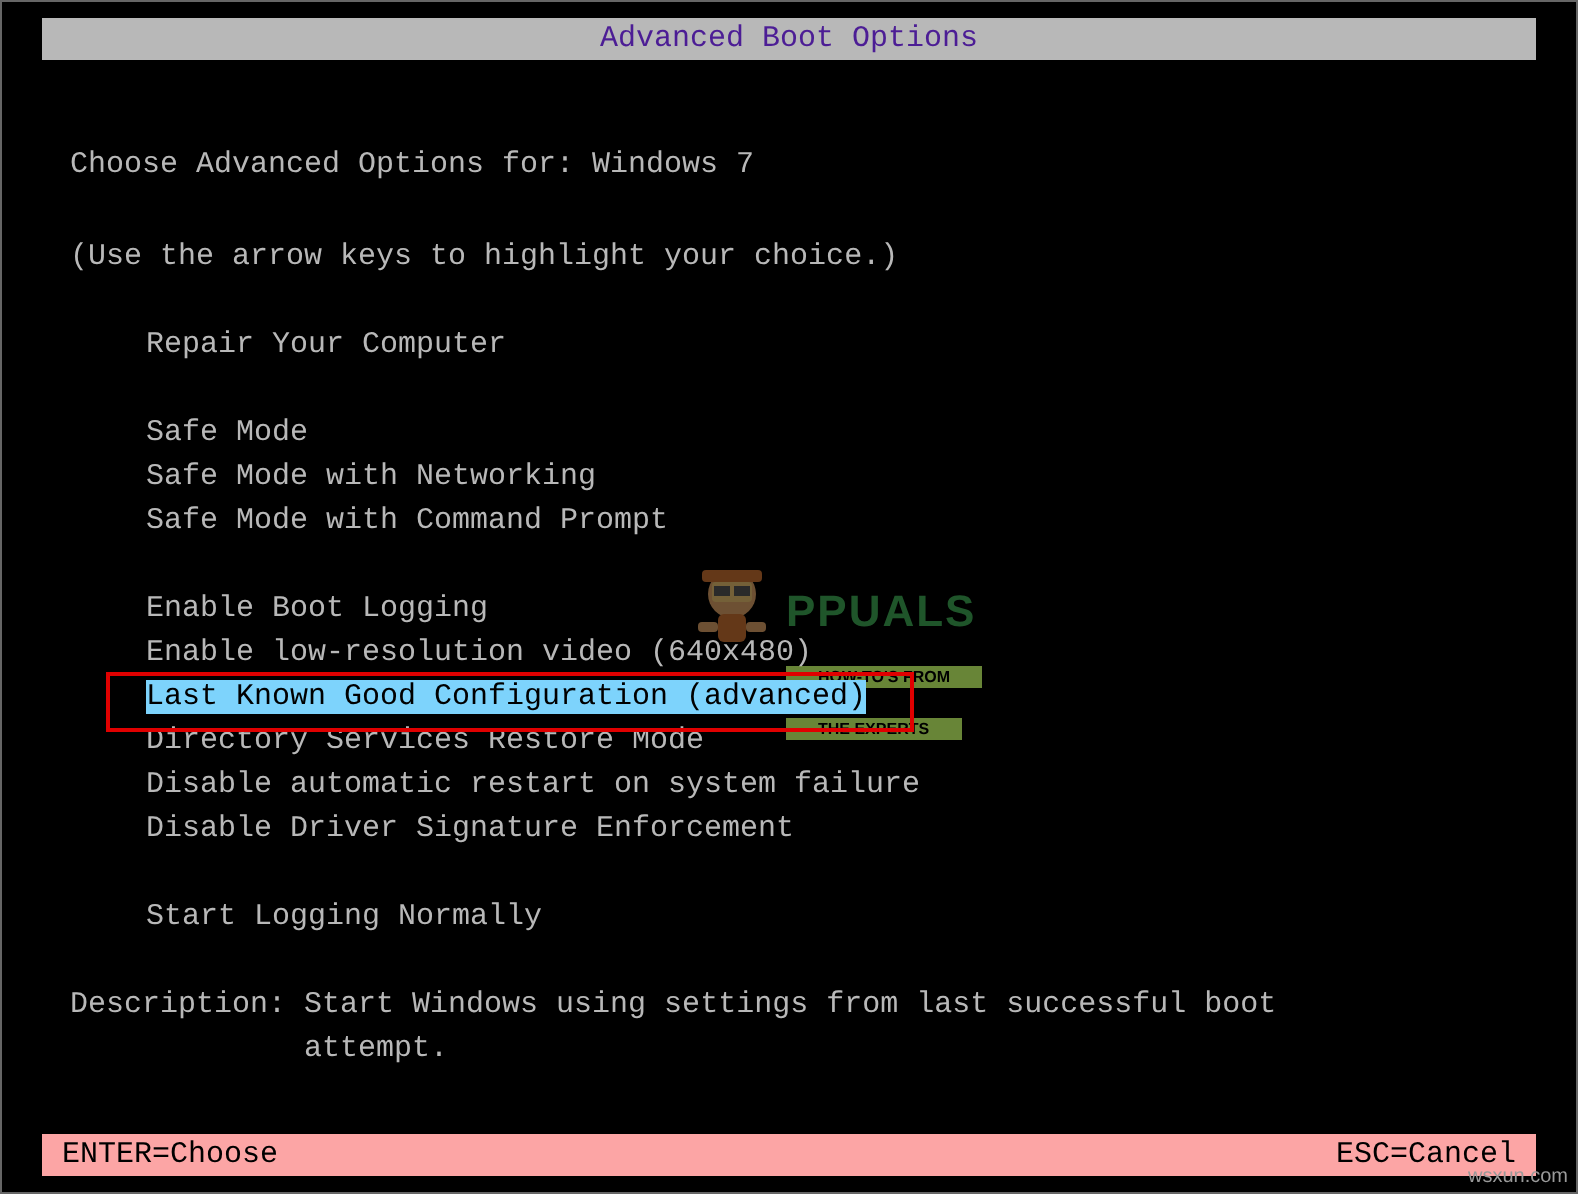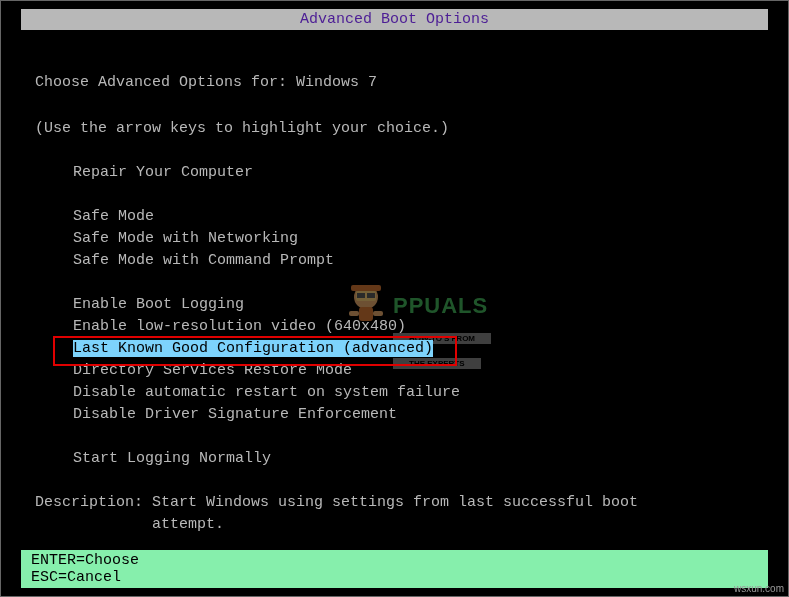--- a/index.html
+++ b/index.html
@@ -68,27 +68,26 @@
       width: 400px;
       height: 26px;
       border: 2px solid #e00000;
       pointer-events: none;
     }
     .description {
       line-height: 22px;
       white-space: pre;
     }
     .footer {
-      background: #86efac;
+      background: #fca5a5;
       color: #000;
       display: flex;
       justify-content: space-between;
       padding: 2px 10px;
       margin-top: 6px;
-      flex-direction: column;
     }
     .watermark-mascot {
       position: absolute;
       left: 340px;
       top: 278px;
       width: 50px;
       height: 48px;
       opacity: 0.5;
       z-index: -1;
     }
@@ -98,21 +97,21 @@
       left: 392px;
       top: 292px;
       font-family: Arial, sans-serif;
       opacity: 0.55;
       z-index: -1;
       color: #3a9b4e;
       font-weight: bold;
     }
     .watermark-text .big { font-size: 22px; letter-spacing: 1px; }
     .watermark-text .sub {
-      background: #737373;
+      background: #bef264;
       color: #000;
       font-size: 8px;
       padding: 1px 16px;
       display: inline-block;
       margin-top: 14px;
     }
     .wsxun {
       position: absolute;
       right: 4px;
       bottom: 2px;

